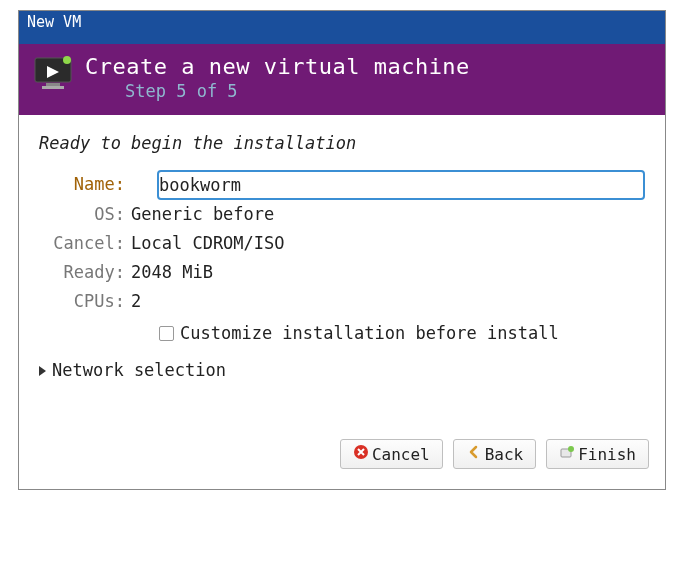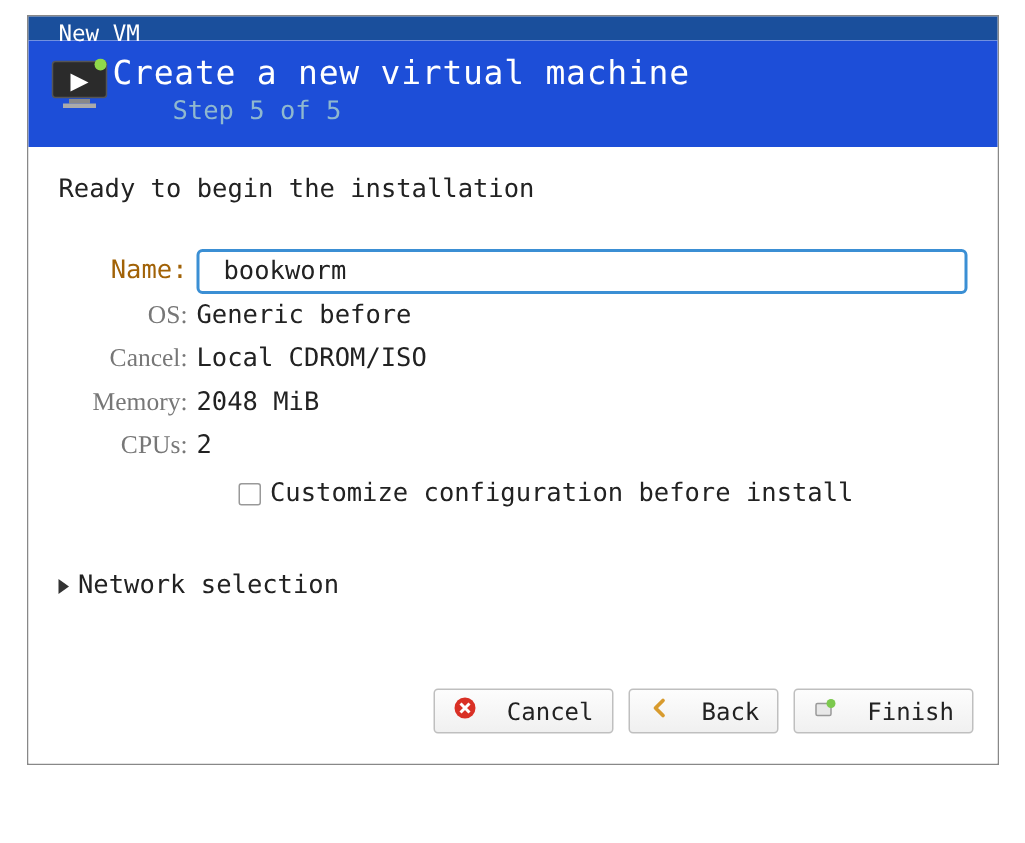--- a/index.html
+++ b/index.html
@@ -15,34 +15,34 @@
     position: absolute;
     left: 18px;
     top: 10px;
     width: 648px;
     border: 1px solid #888;
   }
   .titlebar {
     background: #1a4f9c;
     color: #fff;
     font-size: 15px;
-    padding: 2px 20px;
-    height: 16px;
+    padding: 2px 8px;
+    height: 33px;
     line-height: 18px;
   }
   .inner {
     background: #fff;
     padding: 0 0 10px 0;
   }
   .header {
-    background: #1d4ed8;
+    background: #701a75;
     padding: 10px 14px 14px 14px;
     display: flex;
     align-items: flex-start;
-    gap: 2px;
+    gap: 12px;
   }
   .monitor-icon {
     width: 40px;
     height: 36px;
     margin-top: 2px;
     flex-shrink: 0;
   }
   .header-text h1 {
     color: #fff;
     font-size: 22px;
@@ -55,43 +55,45 @@
     margin-top: 2px;
     margin-left: 40px;
   }
   .content {
     padding: 14px 20px 8px 20px;
     font-size: 17px;
     color: #222;
     line-height: 1.7;
   }
   .ready {
-    margin-bottom: 25px;
+    margin-bottom: 12px;
+    font-style: italic;
   }
   .row {
     display: flex;
     align-items: center;
   }
   .label {
     width: 92px;
     text-align: right;
     padding-right: 6px;
     color: #a16207;
   }
-  .muted { color: #777; font-family: Liberation Serif, serif; }
+  .muted { color: #777; }
   .name-input {
     flex: 1;
     height: 30px;
     border: 2px solid #3b8fd4;
     border-radius: 4px;
-    padding: 0 16px;
+    padding: 0 0;
     font-family: inherit;
     font-size: 17px;
     color: #222;
     outline: none;
+    margin-left: 26px;
   }
   .storage-row {
     display: flex;
     align-items: baseline;
   }
   .storage-path {
     color: #888;
     font-size: 14px;
     margin-left: 4px;
   }
@@ -104,21 +106,21 @@
   }
   .checkbox {
     width: 15px;
     height: 15px;
     border: 1px solid #999;
     border-radius: 2px;
     background: #fff;
     display: inline-block;
   }
   .expander {
-    margin-top: 32px;
+    margin-top: 8px;
     display: flex;
     align-items: center;
     gap: 2px;
   }
   .tri {
     width: 0; height: 0;
     border-top: 5px solid transparent;
     border-bottom: 5px solid transparent;
     border-left: 7px solid #333;
     margin-right: 4px;
@@ -126,21 +128,21 @@
   .button-bar {
     display: flex;
     justify-content: flex-end;
     gap: 10px;
     padding: 0 16px 10px 16px;
     margin-top: 46px;
   }
   .btn {
     display: flex;
     align-items: center;
-    gap: 20px;
+    gap: 3px;
     padding: 4px 12px;
     font-family: inherit;
     font-size: 16px;
     color: #222;
     background: linear-gradient(#fdfdfd, #f0f0f0);
     border: 1px solid #bfbfbf;
     border-radius: 3px;
     cursor: pointer;
     height: 30px;
   }
@@ -210,33 +212,33 @@
         <div class="label muted">OS:</div>
         <div>Generic before</div>
       </div>
 
       <div class="row">
         <div class="label muted">Cancel:</div>
         <div>Local CDROM/ISO</div>
       </div>
 
       <div class="row">
-        <div class="label muted">Memory:</div>
+        <div class="label muted">Ready:</div>
         <div>2048 MiB</div>
       </div>
 
       <div class="row">
         <div class="label muted">CPUs:</div>
         <div>2</div>
       </div>
 
 
       <div class="customize-row">
         <span class="checkbox"></span>
-        <span>Customize configuration before install</span>
+        <span>Customize installation before install</span>
       </div>
 
       <div class="expander">
         <span class="tri"></span>
         <span>Network selection</span>
       </div>
     </div>
 
     <div class="button-bar">
       <button class="btn">

